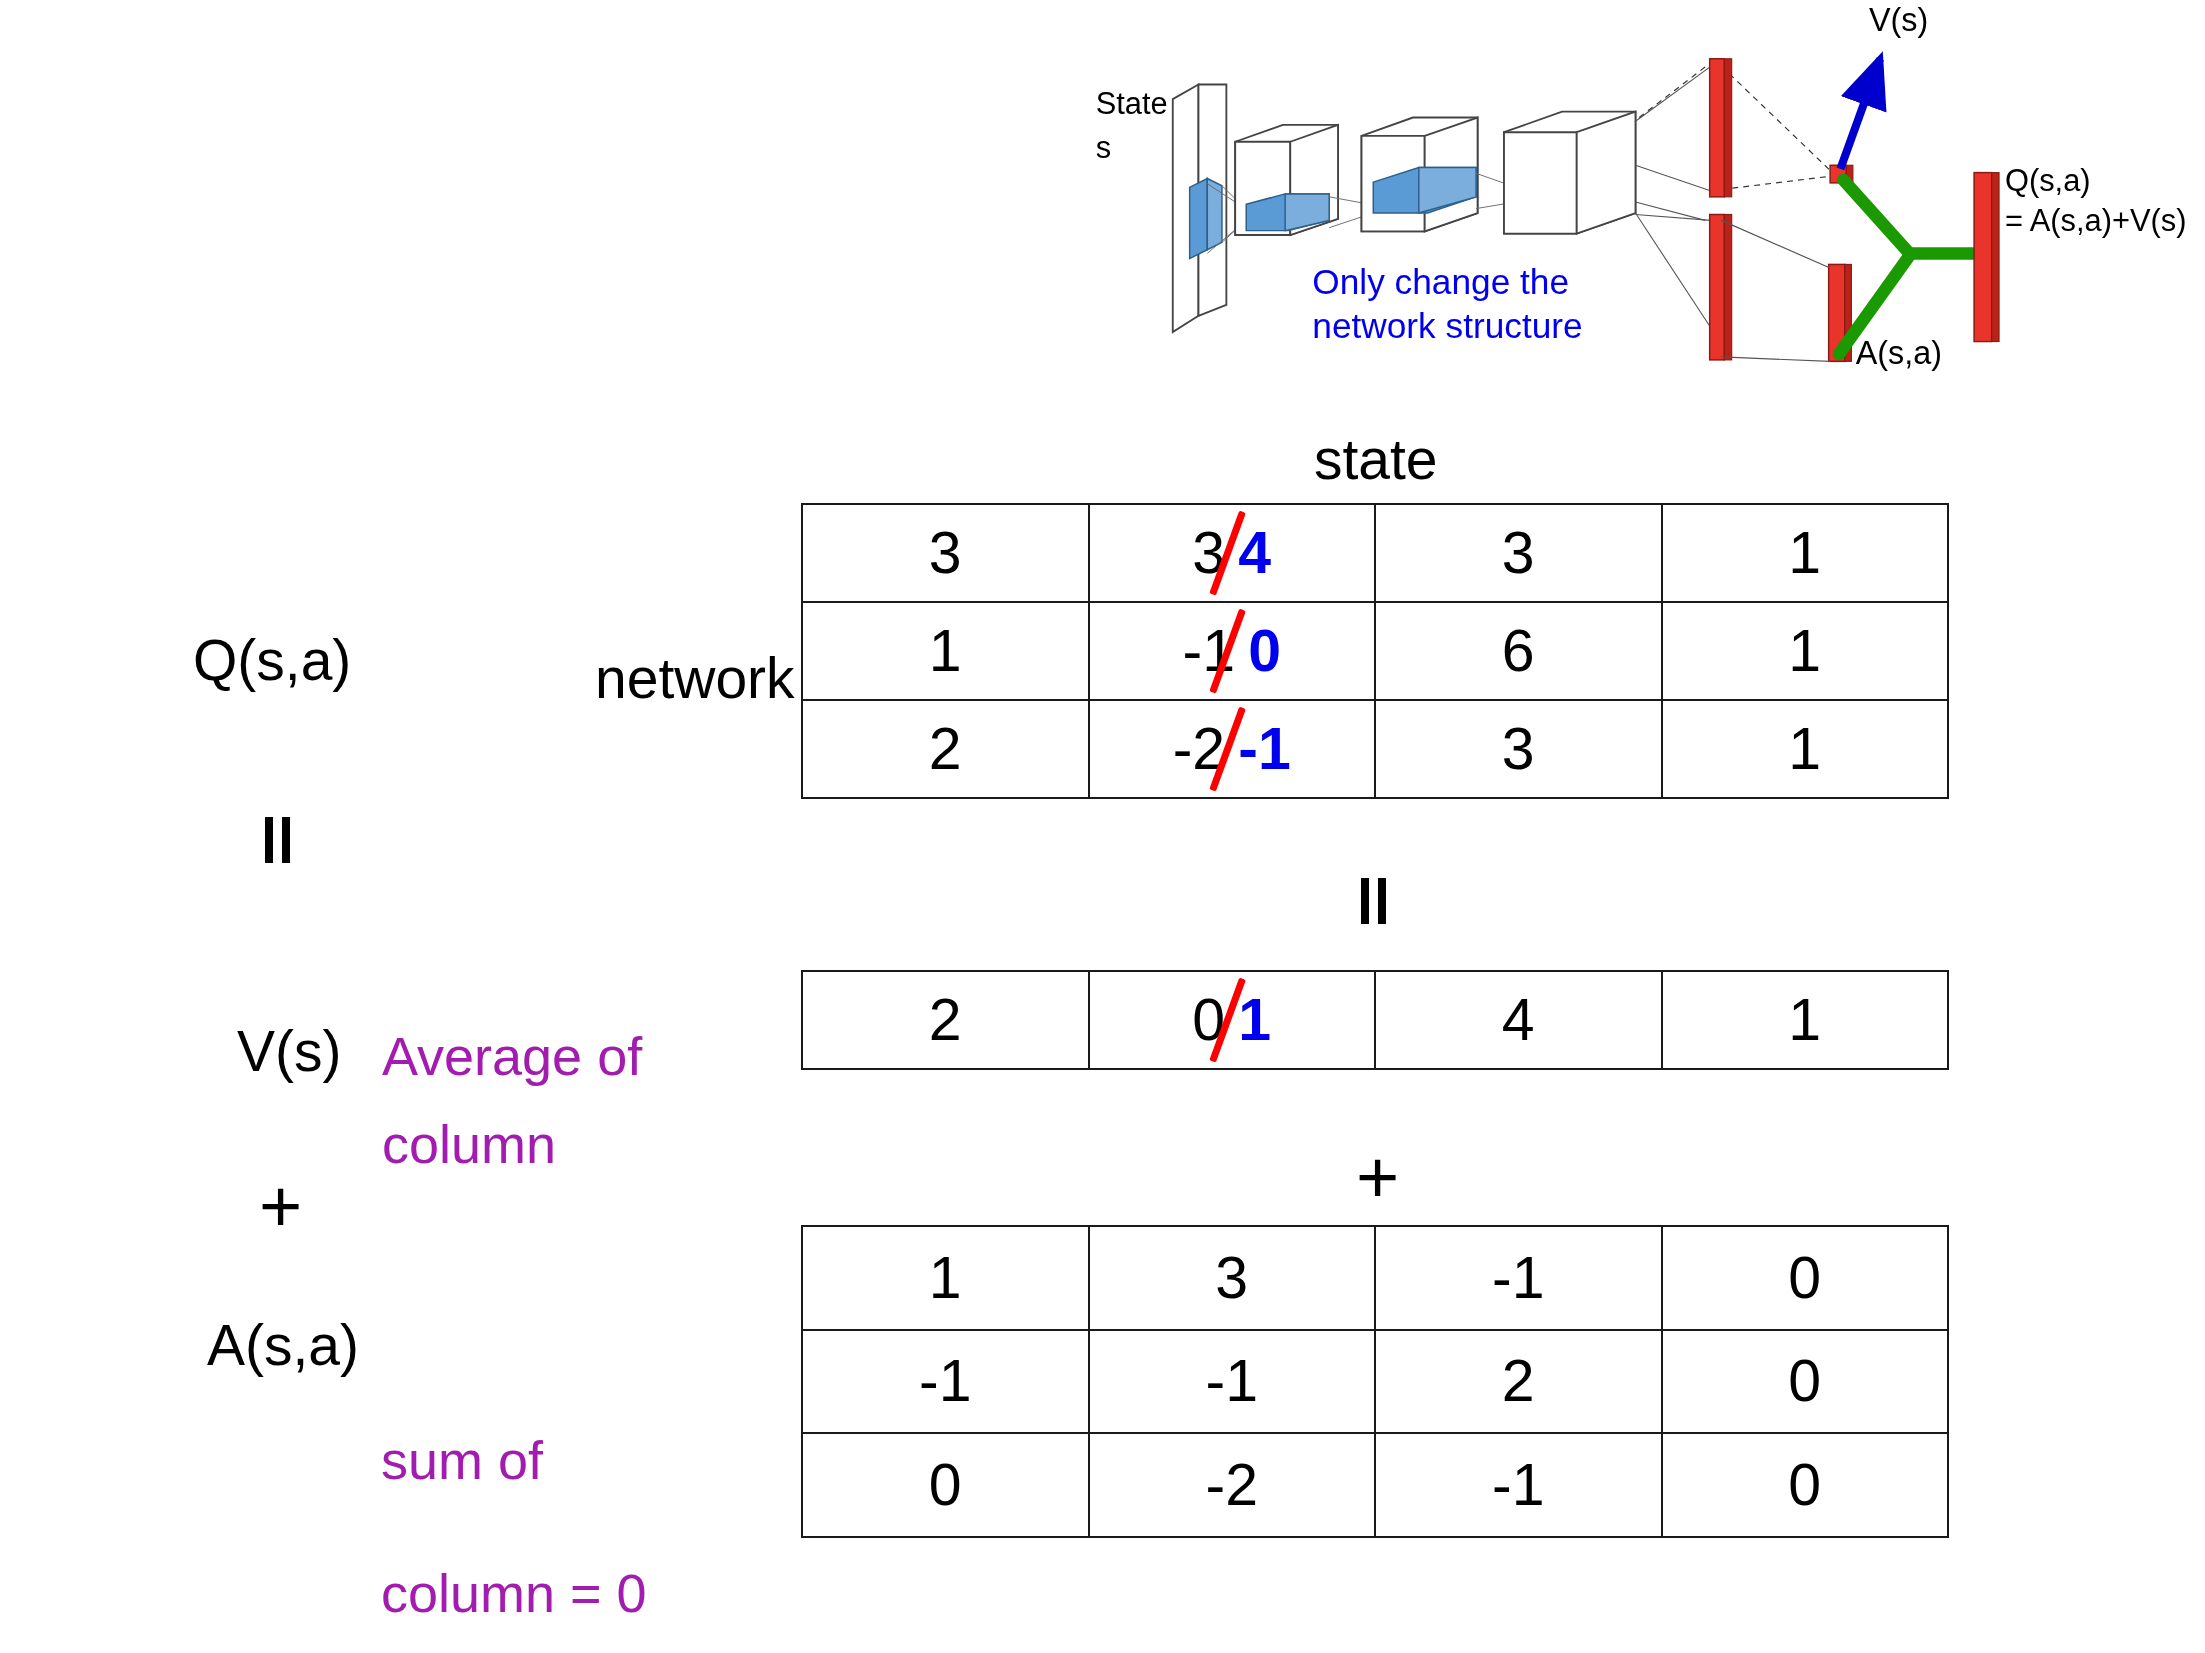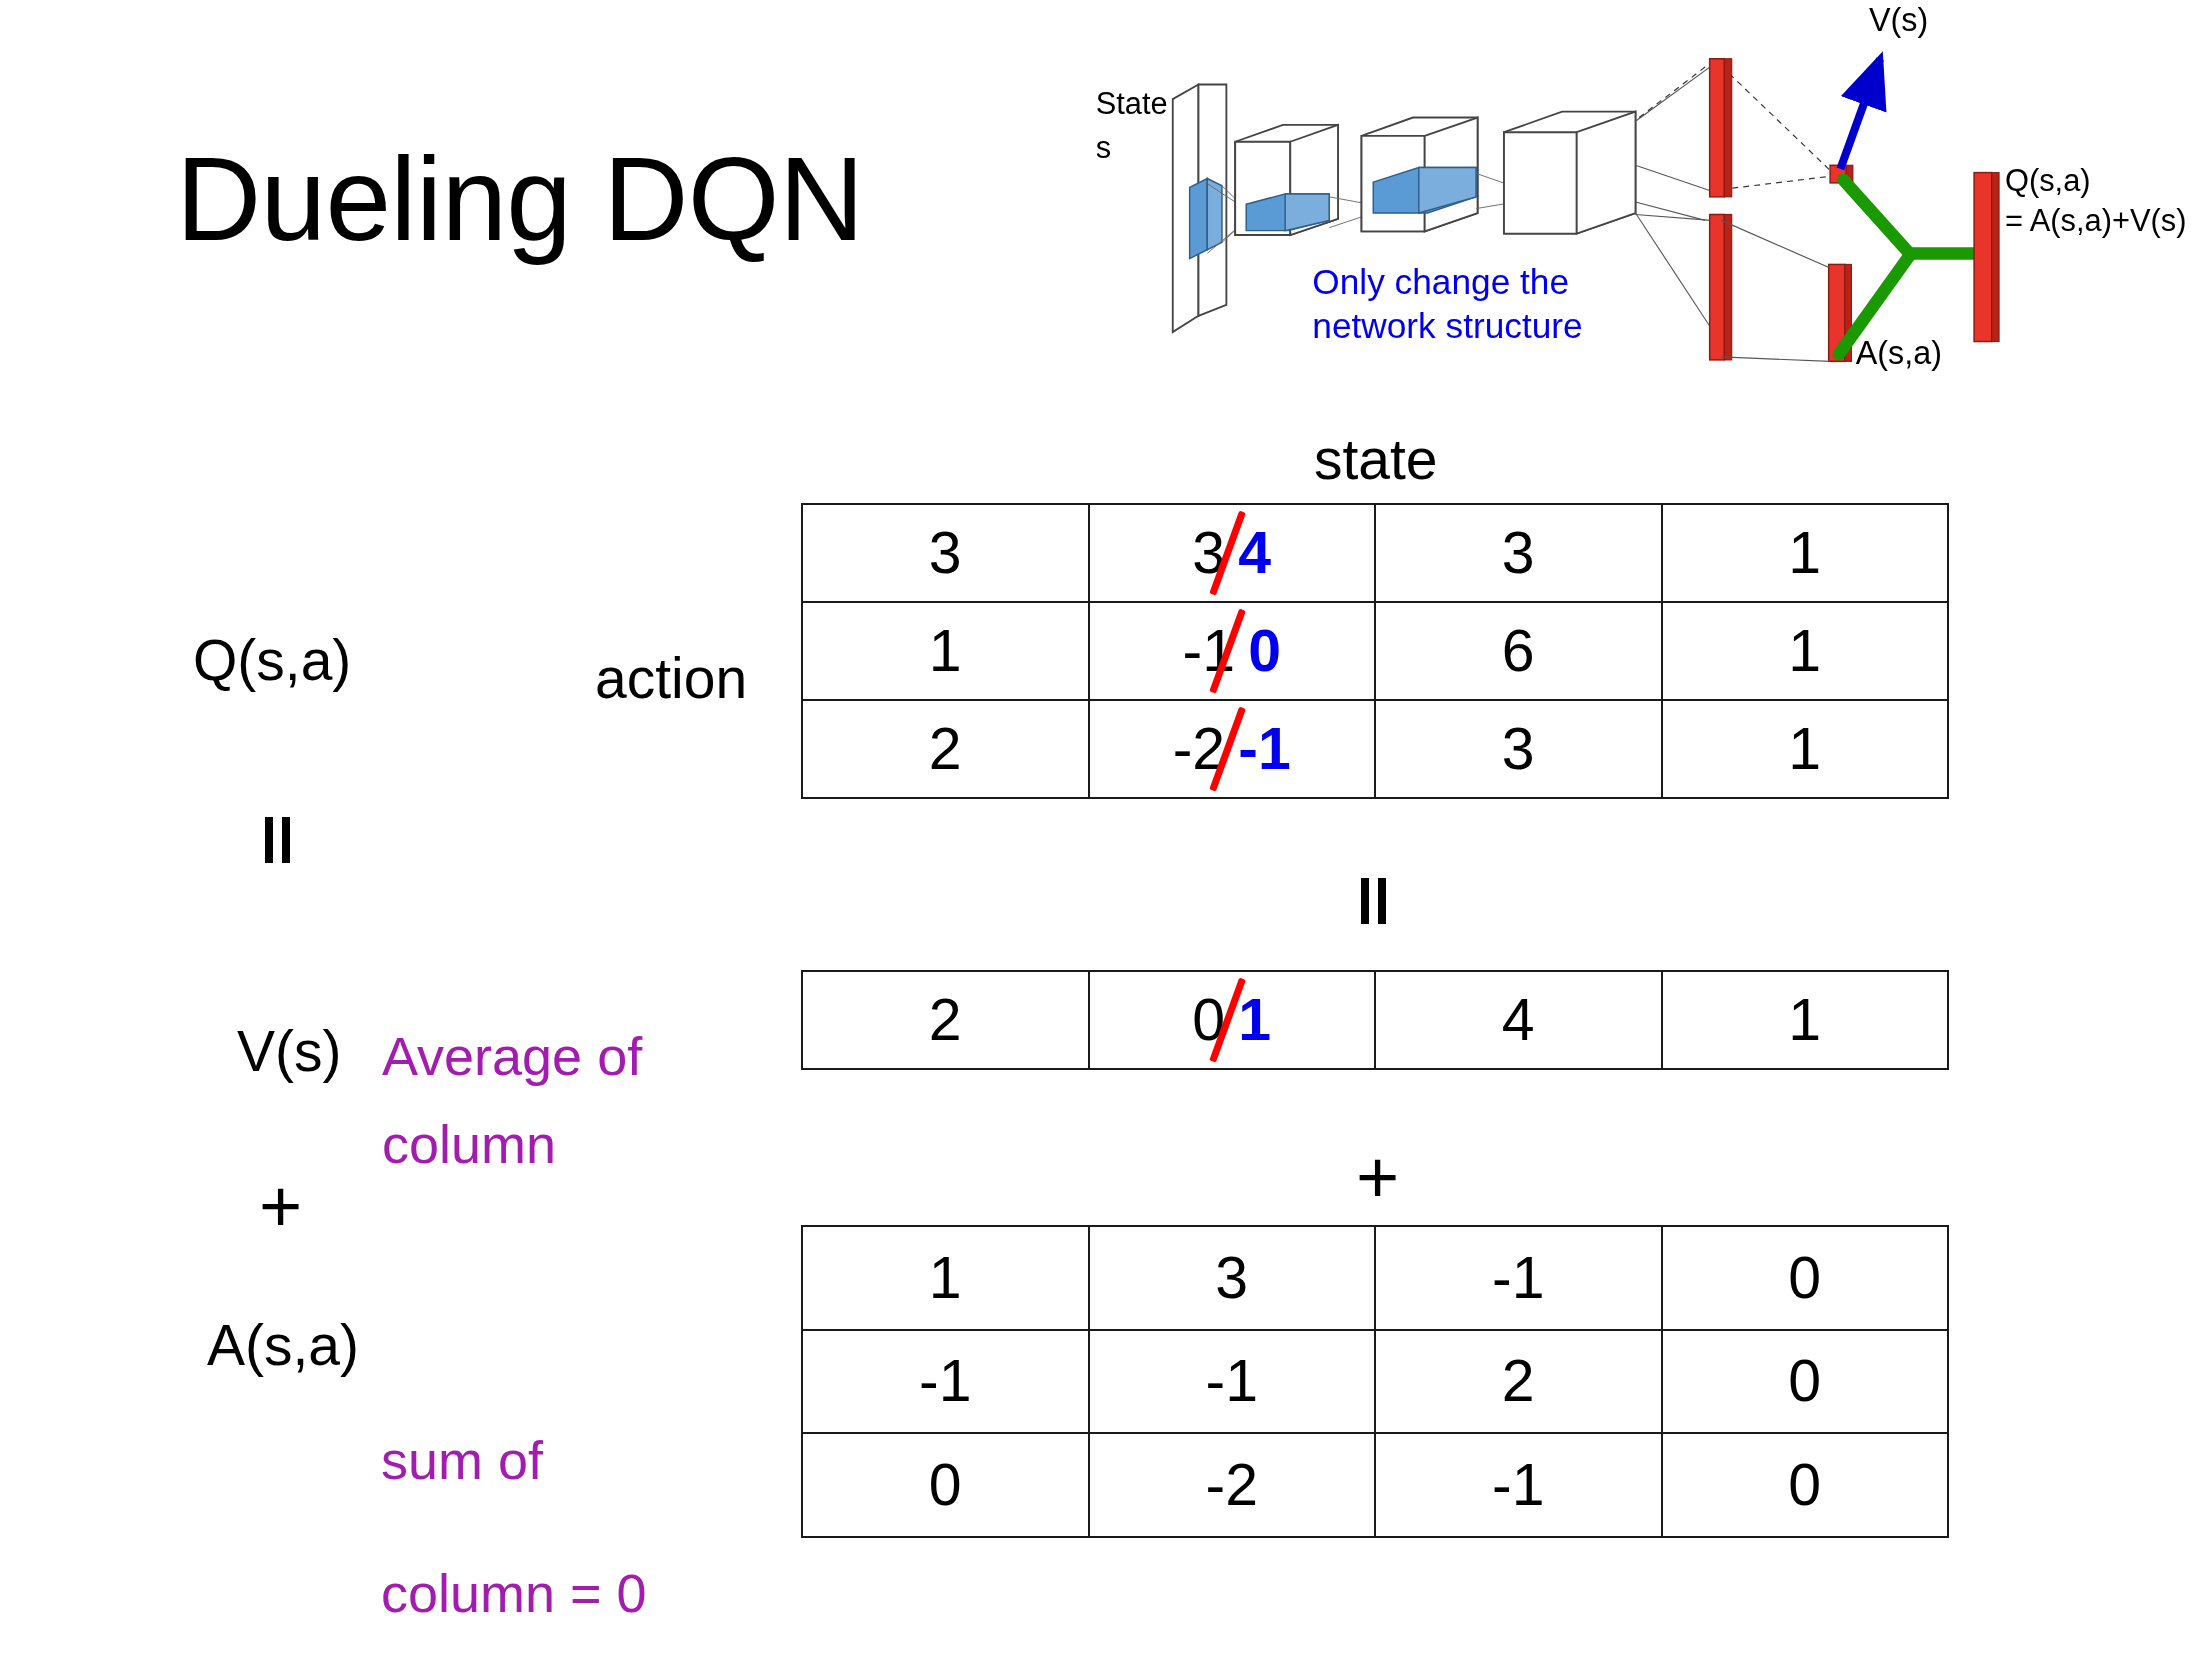--- a/index.html
+++ b/index.html
@@ -119,21 +119,20 @@
   .diag-text-blue {
     font-family: "Liberation Sans", sans-serif;
     fill: #0000EE;
   }
 </style>
 </head>
 <body>
 
 <div id="slide">
 
-  <div class="slide-title">Dueling DQN</div>
 
   <div id="netdiag">
     <svg width="1103" height="426" viewBox="0 0 1500 580" xmlns="http://www.w3.org/2000/svg">
       <defs>
         <marker id="arrowblue" markerWidth="10" markerHeight="10" refX="6" refY="3" orient="auto">
           <path d="M0,0 L7,3 L0,6 Z" fill="#0000CC"></path>
         </marker>
       </defs>
 
       <g stroke="#444" stroke-width="2.5" fill="#ffffff">
@@ -255,21 +254,21 @@
 
       <text class="diag-text" x="1053" y="42" font-size="44">V(s)</text>
       <text class="diag-text" x="1035" y="495" font-size="44">A(s,a)</text>
       <text class="diag-text" x="1238" y="260" font-size="42">Q(s,a)</text>
       <text class="diag-text" x="1238" y="315" font-size="42">= A(s,a)+V(s)</text>
     </svg>
   </div>
 
   <div class="lbl" style="left:1314px; top:431px; font-size:57px;">state</div>
 
-  <div class="lbl" style="left:595px; top:650px; font-size:57px;">action</div>
+  <div class="lbl" style="left:595px; top:650px; font-size:57px;">network</div>
 
   <div class="lbl" style="left:193px; top:632px; font-size:57px;">Q(s,a)</div>
 
   <div class="op-eq" style="left:265px; top:817px;">
     <i></i>
       <i></i>
   </div>
 
   <div class="lbl" style="left:237px; top:1023px; font-size:57px;">V(s)</div>
 

